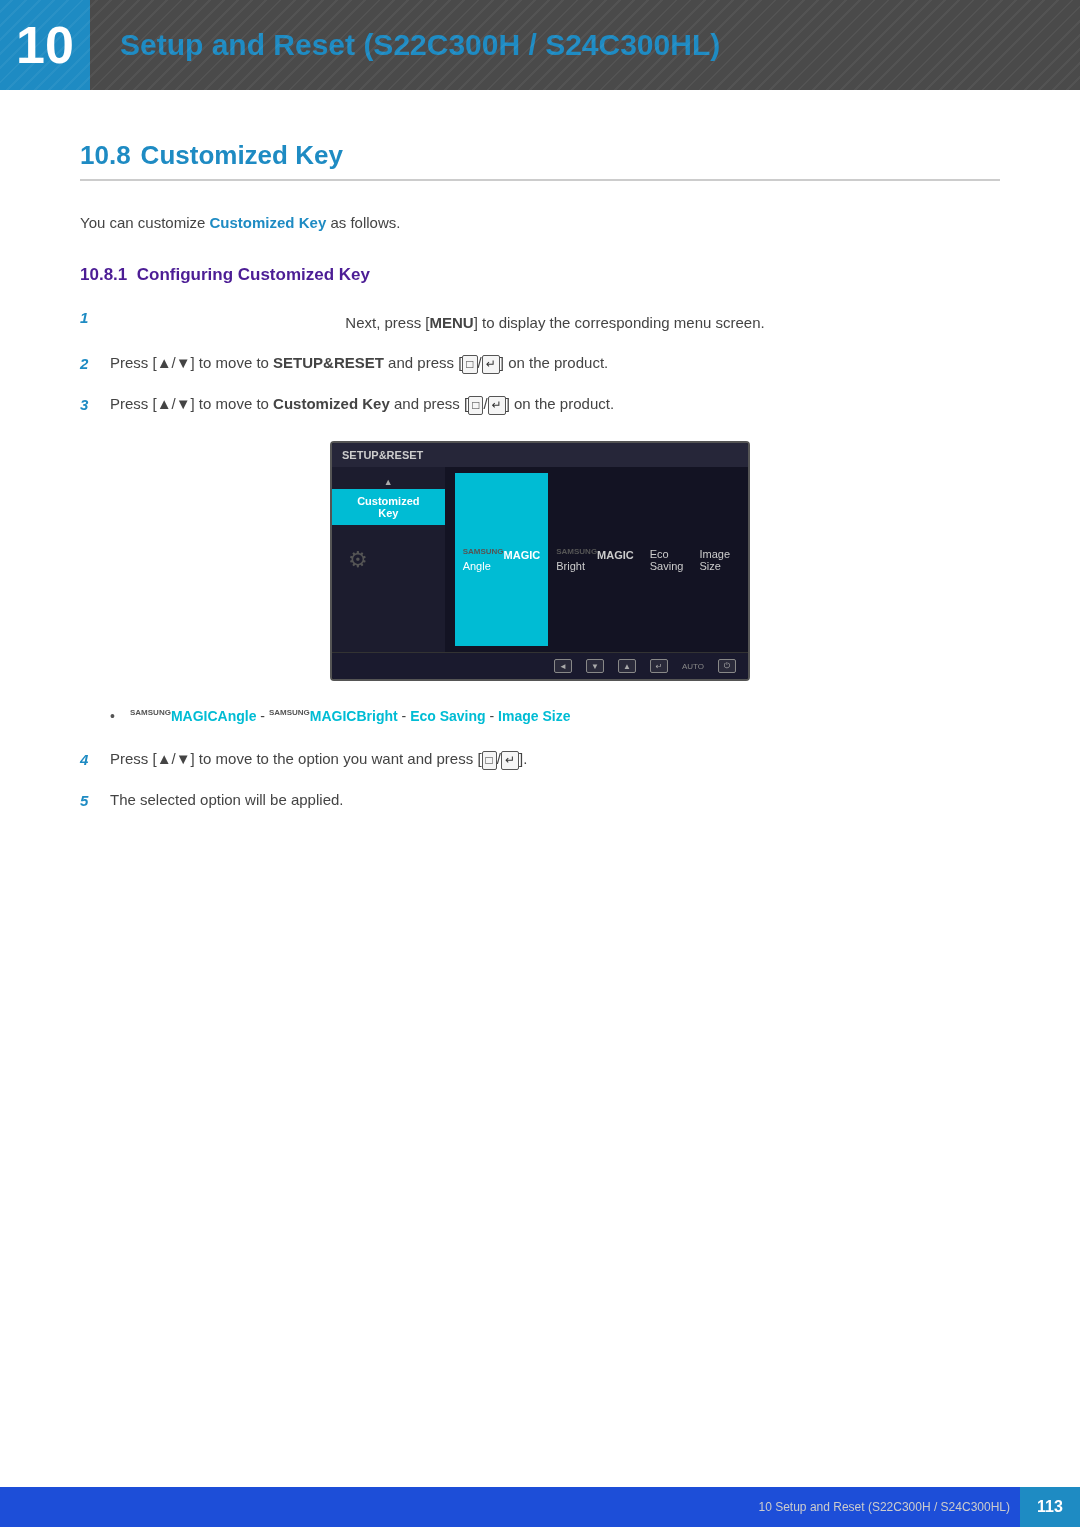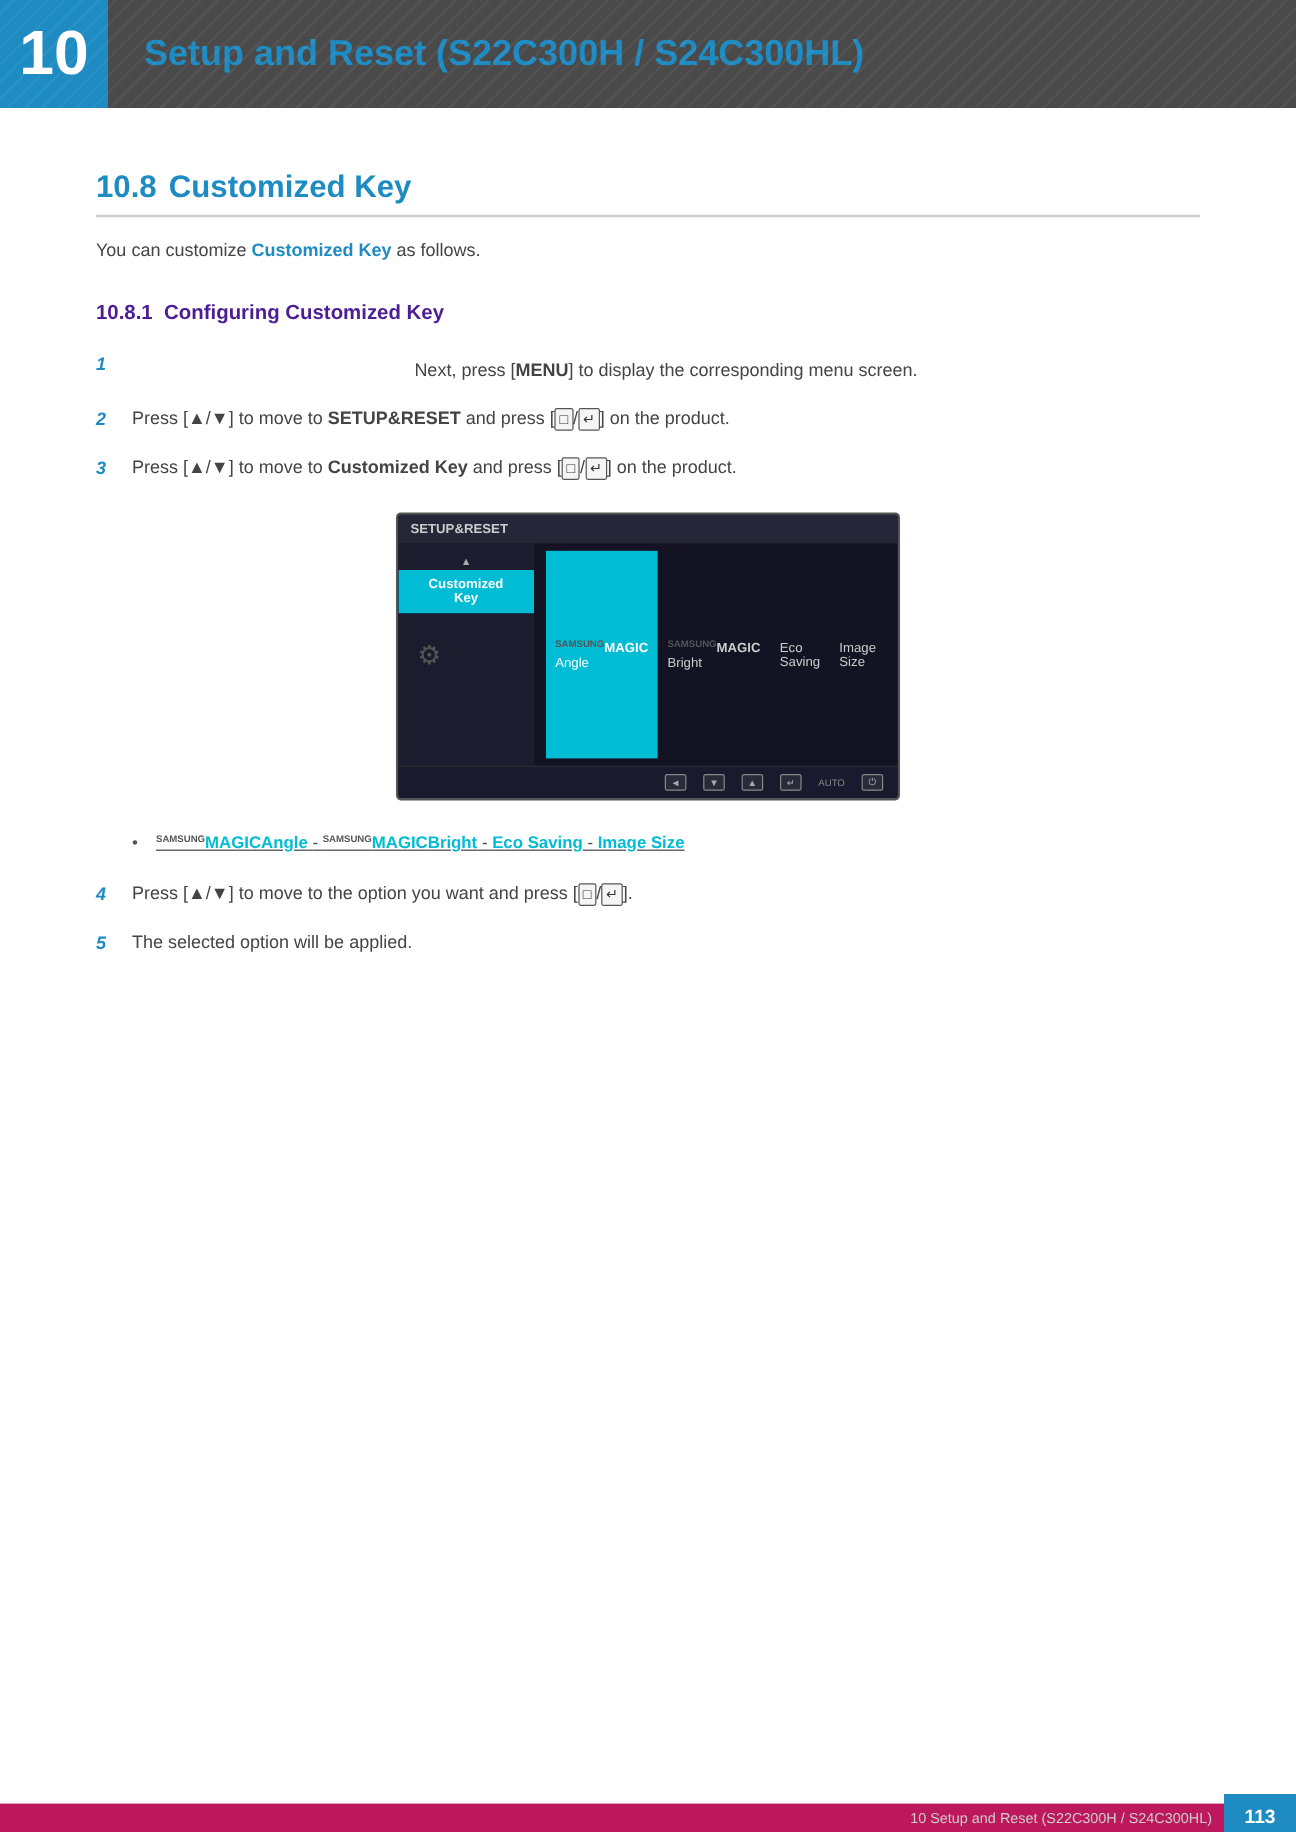--- a/index.html
+++ b/index.html
@@ -59,21 +59,21 @@
     
     .content {
       padding: 50px 80px 80px 80px;
     }
 
     
     .section-title {
       font-size: 26px;
       font-weight: bold;
       color: #1e8bc3;
-      margin-bottom: 16px;
+      margin-bottom: 30px;
       padding-bottom: 8px;
       border-bottom: 2px solid #ccc;
     }
 
     .section-number {
       margin-right: 10px;
     }
 
     
     .intro-text {
@@ -277,46 +277,45 @@
       margin: 10px 0 20px 0;
     }
 
     .bullet-list li {
       position: relative;
       padding-left: 20px;
       font-size: 14px;
       color: #444;
       margin-bottom: 14px;
       line-height: 1.6;
-      text-decoration: underline;
     }
 
     .bullet-list li::before {
       content: '•';
       position: absolute;
       left: 0;
       color: #555;
     }
 
     .cyan-text {
       color: #00bcd4;
       font-weight: bold;
     }
 
     
     .page-footer {
       position: absolute;
       bottom: 0;
       left: 0;
       right: 0;
-      background: #be185d;
+      background: #1d4ed8;
       display: flex;
       align-items: center;
       justify-content: flex-end;
-      height: 24px;
+      height: 40px;
       padding-right: 0;
     }
 
     .footer-text {
       color: #ccc;
       font-size: 12px;
       padding-right: 10px;
     }
 
     .footer-page-num {

